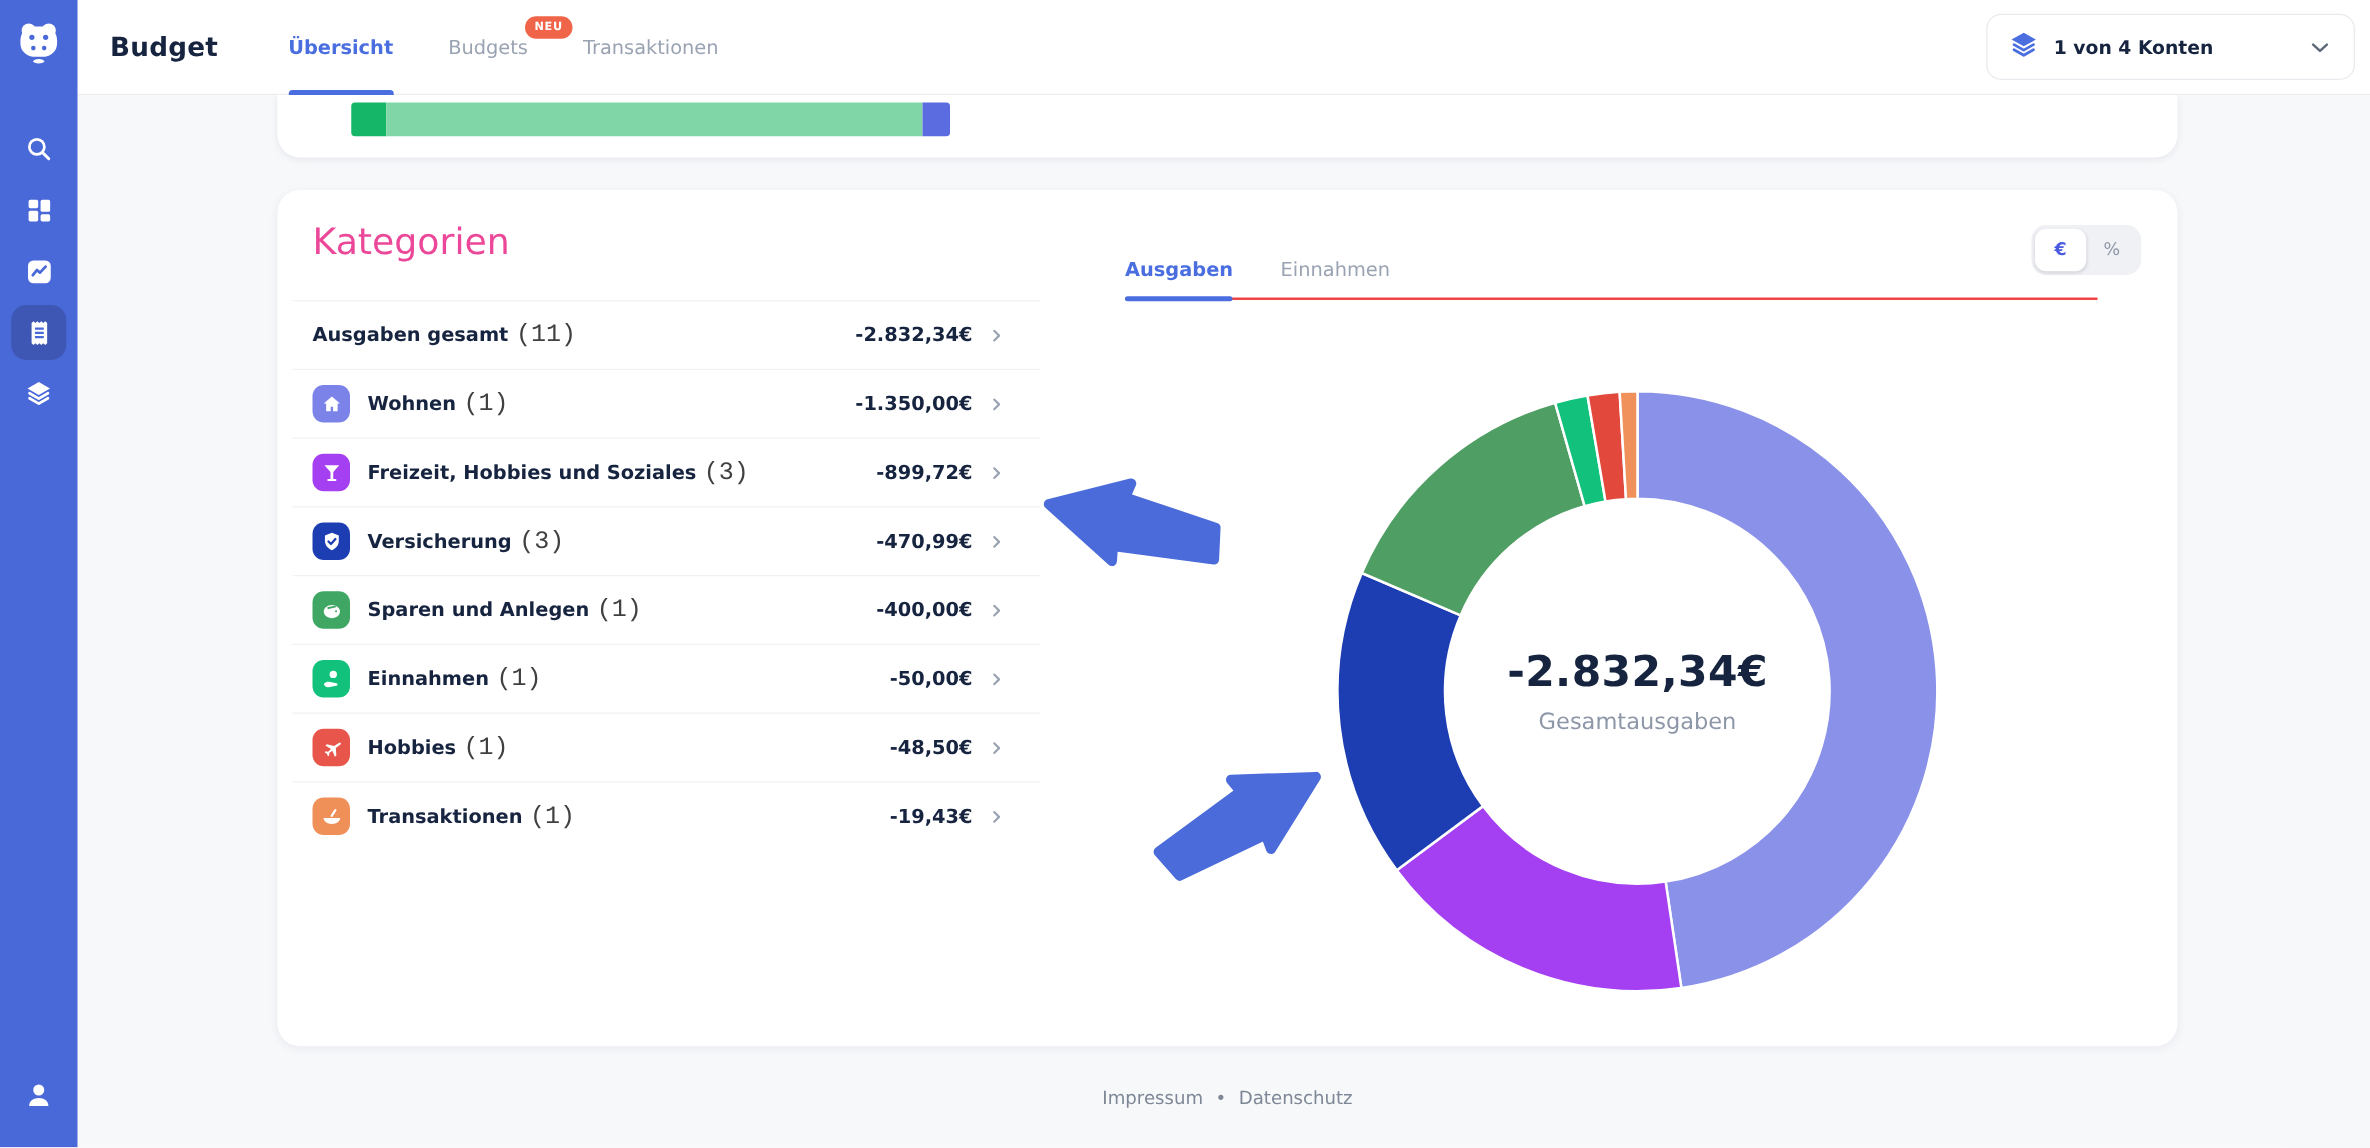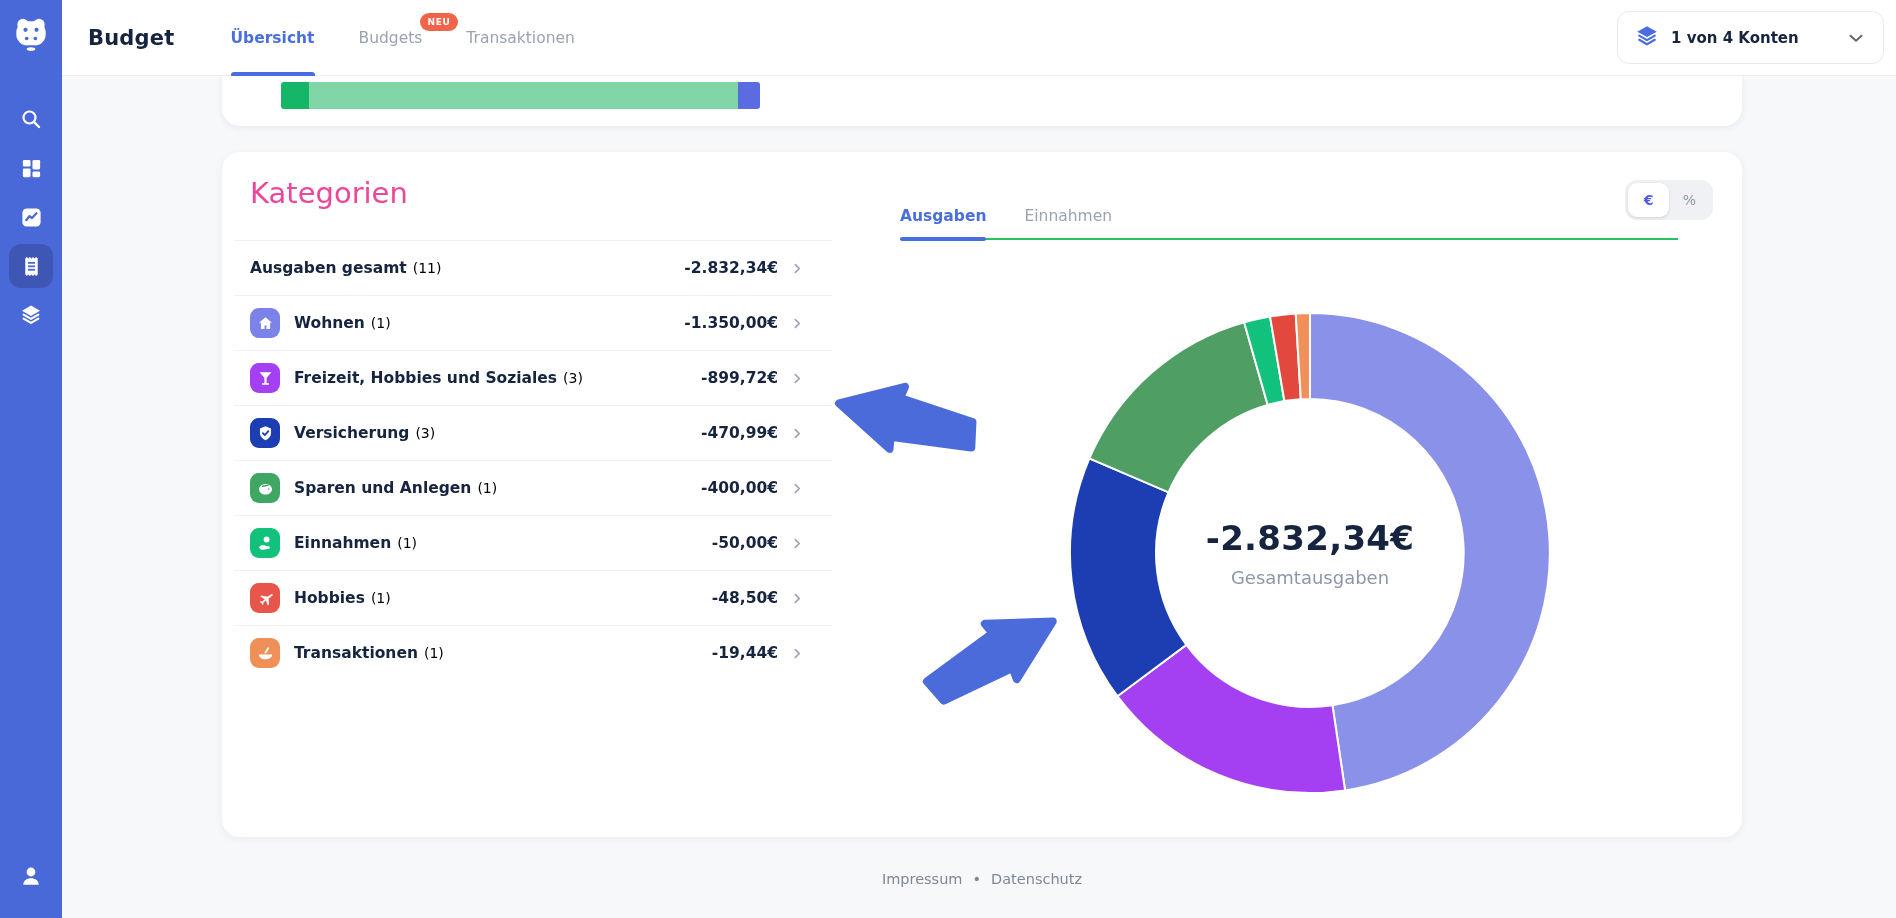--- a/index.html
+++ b/index.html
@@ -18,46 +18,46 @@
   
   .header { position:absolute; left:62px; top:0; width:1834px; height:76px; background:#ffffff;
             border-bottom:1px solid #edeef2; display:flex; align-items:center; z-index:20; }
   .app-title { margin-left:26px; font-size:21px; font-weight:700; color:#16243f; letter-spacing:.2px; }
   .header-nav { display:flex; margin-left:56px; gap:44px; height:76px; }
   .h-tab { position:relative; height:76px; display:flex; align-items:center; font-size:15.5px; font-weight:500; color:#9aa3b2; cursor:pointer; }
   .h-tab.active { color:#4a6ee0; font-weight:600; }
   .h-tab.active::after { content:""; position:absolute; left:0; right:0; bottom:0; height:4px; background:#4a6ee0; border-radius:3px 3px 0 0; }
   .neu-badge { position:absolute; top:13px; right:-36px; background:#f0654a; color:#fff; font-size:9px; font-weight:700;
                letter-spacing:.6px; padding:4px 8px; border-radius:9px; }
-  .account-box { margin-left:auto; margin-right:12px; width:267px; height:53px; border:1px solid #e8eaee; border-radius:12px;
+  .account-box { margin-left:auto; margin-right:12px; width:295px; height:53px; border:1px solid #e8eaee; border-radius:12px;
                  background:#fff; display:flex; align-items:center; padding:0 16px; gap:11px; cursor:pointer; }
   .account-label { font-size:15px; font-weight:600; color:#16243f; }
   .account-chevron { margin-left:auto; display:flex; }
 
   
   .top-card { position:absolute; left:222px; top:76px; width:1520px; height:50px; background:#fff;
               border-radius:0 0 18px 18px; box-shadow:0 2px 6px rgba(30,40,80,.07); z-index:5; }
   .top-bar { position:absolute; left:59px; top:6px; height:27px; display:flex; }
   .top-bar .seg:first-child { border-radius:3px 0 0 3px; }
   .top-bar .seg:last-child { border-radius:0 3px 3px 0; }
 
   
   .cat-card { position:absolute; left:222px; top:152px; width:1520px; height:685px; background:#fff;
               border-radius:18px; box-shadow:0 2px 8px rgba(30,40,80,.06); z-index:5; }
   .cat-title { position:absolute; left:28px; top:24px; font-size:29px; font-weight:400; color:#ec4899; }
 
   .cat-list { position:absolute; left:12px; top:88px; width:598px; }
   .cat-row { height:55px; display:flex; align-items:center; border-top:1px solid #f0f1f4; padding:0 26px 0 16px; cursor:pointer; background:#fff; }
   .cat-icon { width:30px; height:30px; border-radius:9px; margin-right:14px; display:flex; align-items:center; justify-content:center; flex:0 0 30px; }
   .cat-label { font-size:15.5px; font-weight:600; color:#16243f; }
-  .cat-count { font-size:14px; font-weight:400; color:#000000; margin-left:6px; }
+  .cat-count { font-size:20px; font-weight:400; color:#404040; margin-left:6px;font-family:Liberation Mono, monospace; }
   .cat-right { margin-left:auto; display:flex; align-items:center; gap:11px; }
   .cat-value { font-size:15.5px; font-weight:700; color:#16243f; }
 
-  .panel-tabs { position:absolute; left:678px; top:50px; width:778px; height:38px; border-bottom:2px solid #22c55e; display:flex; gap:38px; }
+  .panel-tabs { position:absolute; left:678px; top:50px; width:778px; height:38px; border-bottom:2px solid #ef4444; display:flex; gap:38px; }
   .p-tab { position:relative; font-size:15.5px; font-weight:500; color:#9aa3b2; display:flex; align-items:flex-start; padding-top:5px; cursor:pointer; }
   .p-tab.active { color:#4a6ee0; font-weight:600; }
   .p-tab.active::after { content:""; position:absolute; left:0; right:0; bottom:-3px; height:4px; background:#4a6ee0; border-radius:3px; }
 
   .unit-toggle { position:absolute; left:1403px; top:28px; width:88px; height:40px; background:#f0f1f4; border-radius:12px;
                  display:flex; padding:3px; }
   .unit-chip { width:41px; height:34px; border-radius:9px; display:flex; align-items:center; justify-content:center;
                font-size:14px; color:#8d97a8; cursor:pointer; }
   .unit-chip.selected { background:#fff; color:#4a5be0; font-weight:700; box-shadow:0 1px 3px rgba(20,30,60,.14); }
 
@@ -307,21 +307,21 @@
         <div class="cat-row">
           <span class="cat-icon" style="background:#ef9059">
             <svg width="19" height="19" viewBox="0 0 24 24">
               <path d="M3.6 13.2h16.8c0 3.4-3.8 6-8.4 6s-8.4-2.6-8.4-6z" fill="#fff"></path>
               <rect x="12.6" y="3.6" width="2.3" height="9" rx="1.1" transform="rotate(33 13.7 8)" fill="#fff"></rect>
             </svg>
           </span>
           <span class="cat-label">Transaktionen</span>
           <span class="cat-count">(1)</span>
           <span class="cat-right">
-            <span class="cat-value">-19,44€</span>
+            <span class="cat-value">-19,43€</span>
             <span style="display:flex">
               <svg width="17" height="17" viewBox="0 0 24 24">
                 <polyline points="9,6.5 14.5,12 9,17.5" fill="none" stroke="#9aa3b2" stroke-width="2.4" stroke-linecap="round" stroke-linejoin="round"></polyline>
               </svg>
             </span>
           </span>
         </div>
       </div>
 
     <div class="panel-tabs">

